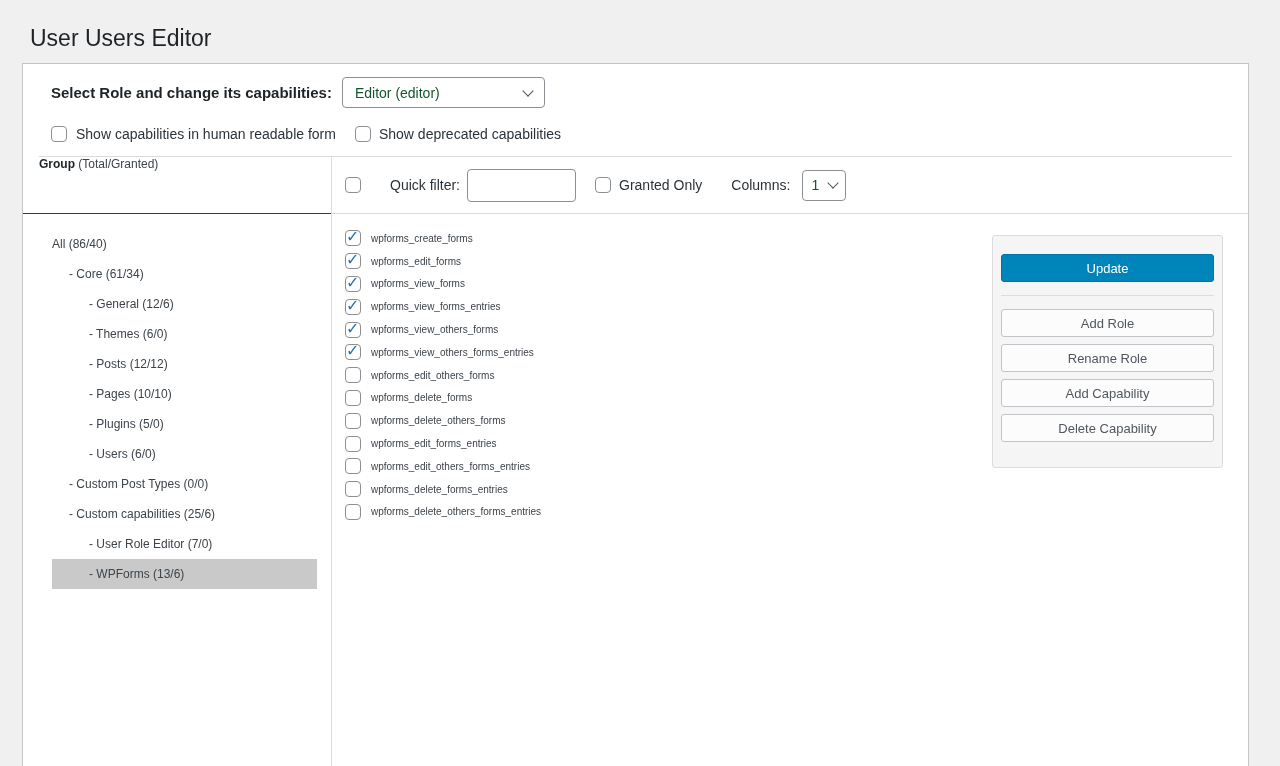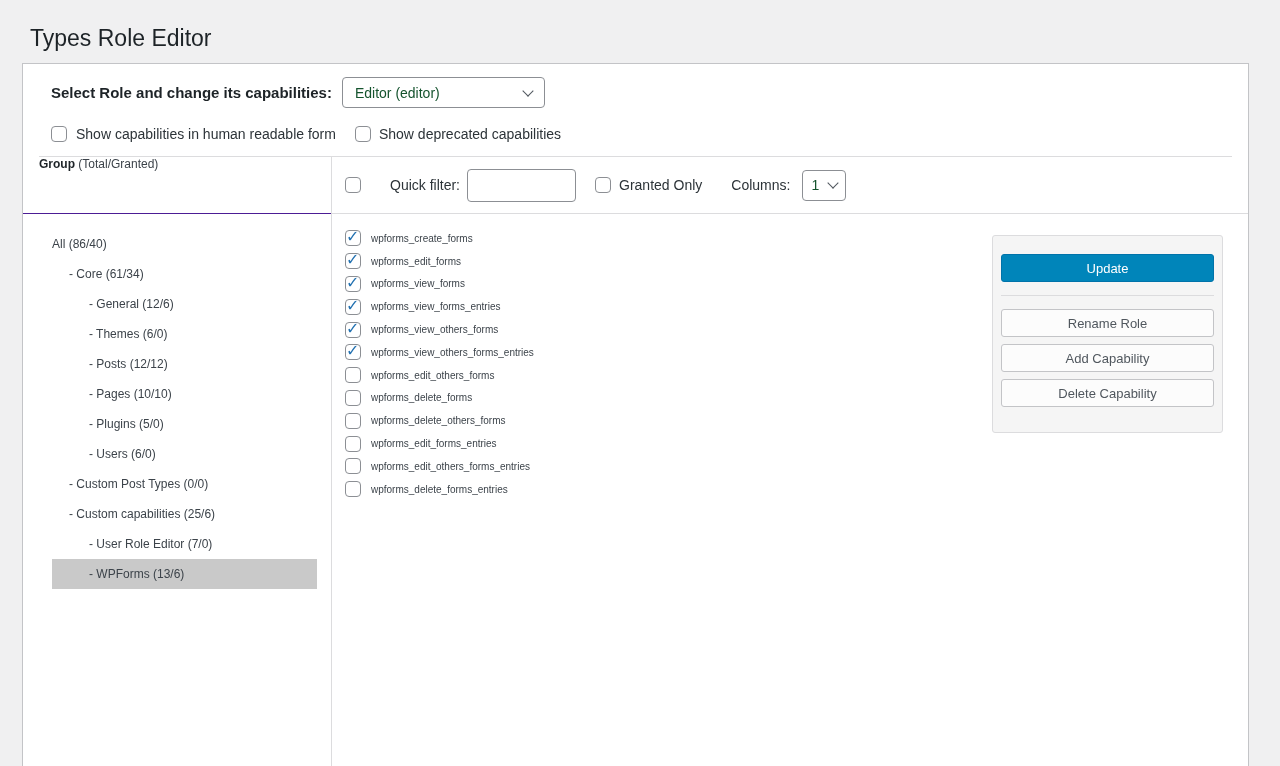--- a/index.html
+++ b/index.html
@@ -100,21 +100,21 @@
     margin-bottom: 7px;
   }
   .btn.primary {
     background: #0085ba; border: 1px solid #0073aa; color: #ffffff; margin-bottom: 0;
   }
   .sep { border-top: 1px solid #dcdcde; margin: 13px 0; }
 </style>
 </head>
 <body>
 
-<h1>Types Role Editor</h1>
+<h1>User Users Editor</h1>
 
 <div class="panel">
 
   <div class="top-controls">
     <div class="role-row">
       <span class="role-label">Select Role and change its capabilities:</span>
       <div class="select">
         <span>Editor (editor)</span>
         <span class="chev"></span>
       </div>
@@ -207,25 +207,30 @@
               <label>wpforms_edit_forms_entries</label>
             </div>
             <div class="cap-row">
               <span class="cb"></span>
               <label>wpforms_edit_others_forms_entries</label>
             </div>
             <div class="cap-row">
               <span class="cb"></span>
               <label>wpforms_delete_forms_entries</label>
             </div>
+            <div class="cap-row">
+              <span class="cb"></span>
+              <label>wpforms_delete_others_forms_entries</label>
+            </div>
           </div>
 
         <div class="actions-panel">
           <button class="btn primary">Update</button>
           <div class="sep"></div>
+          <button class="btn">Add Role</button>
           <button class="btn">Rename Role</button>
           <button class="btn">Add Capability</button>
           <button class="btn">Delete Capability</button>
         </div>
       </div>
     </div>
   </div>
 </div>
 
 </body></html>

